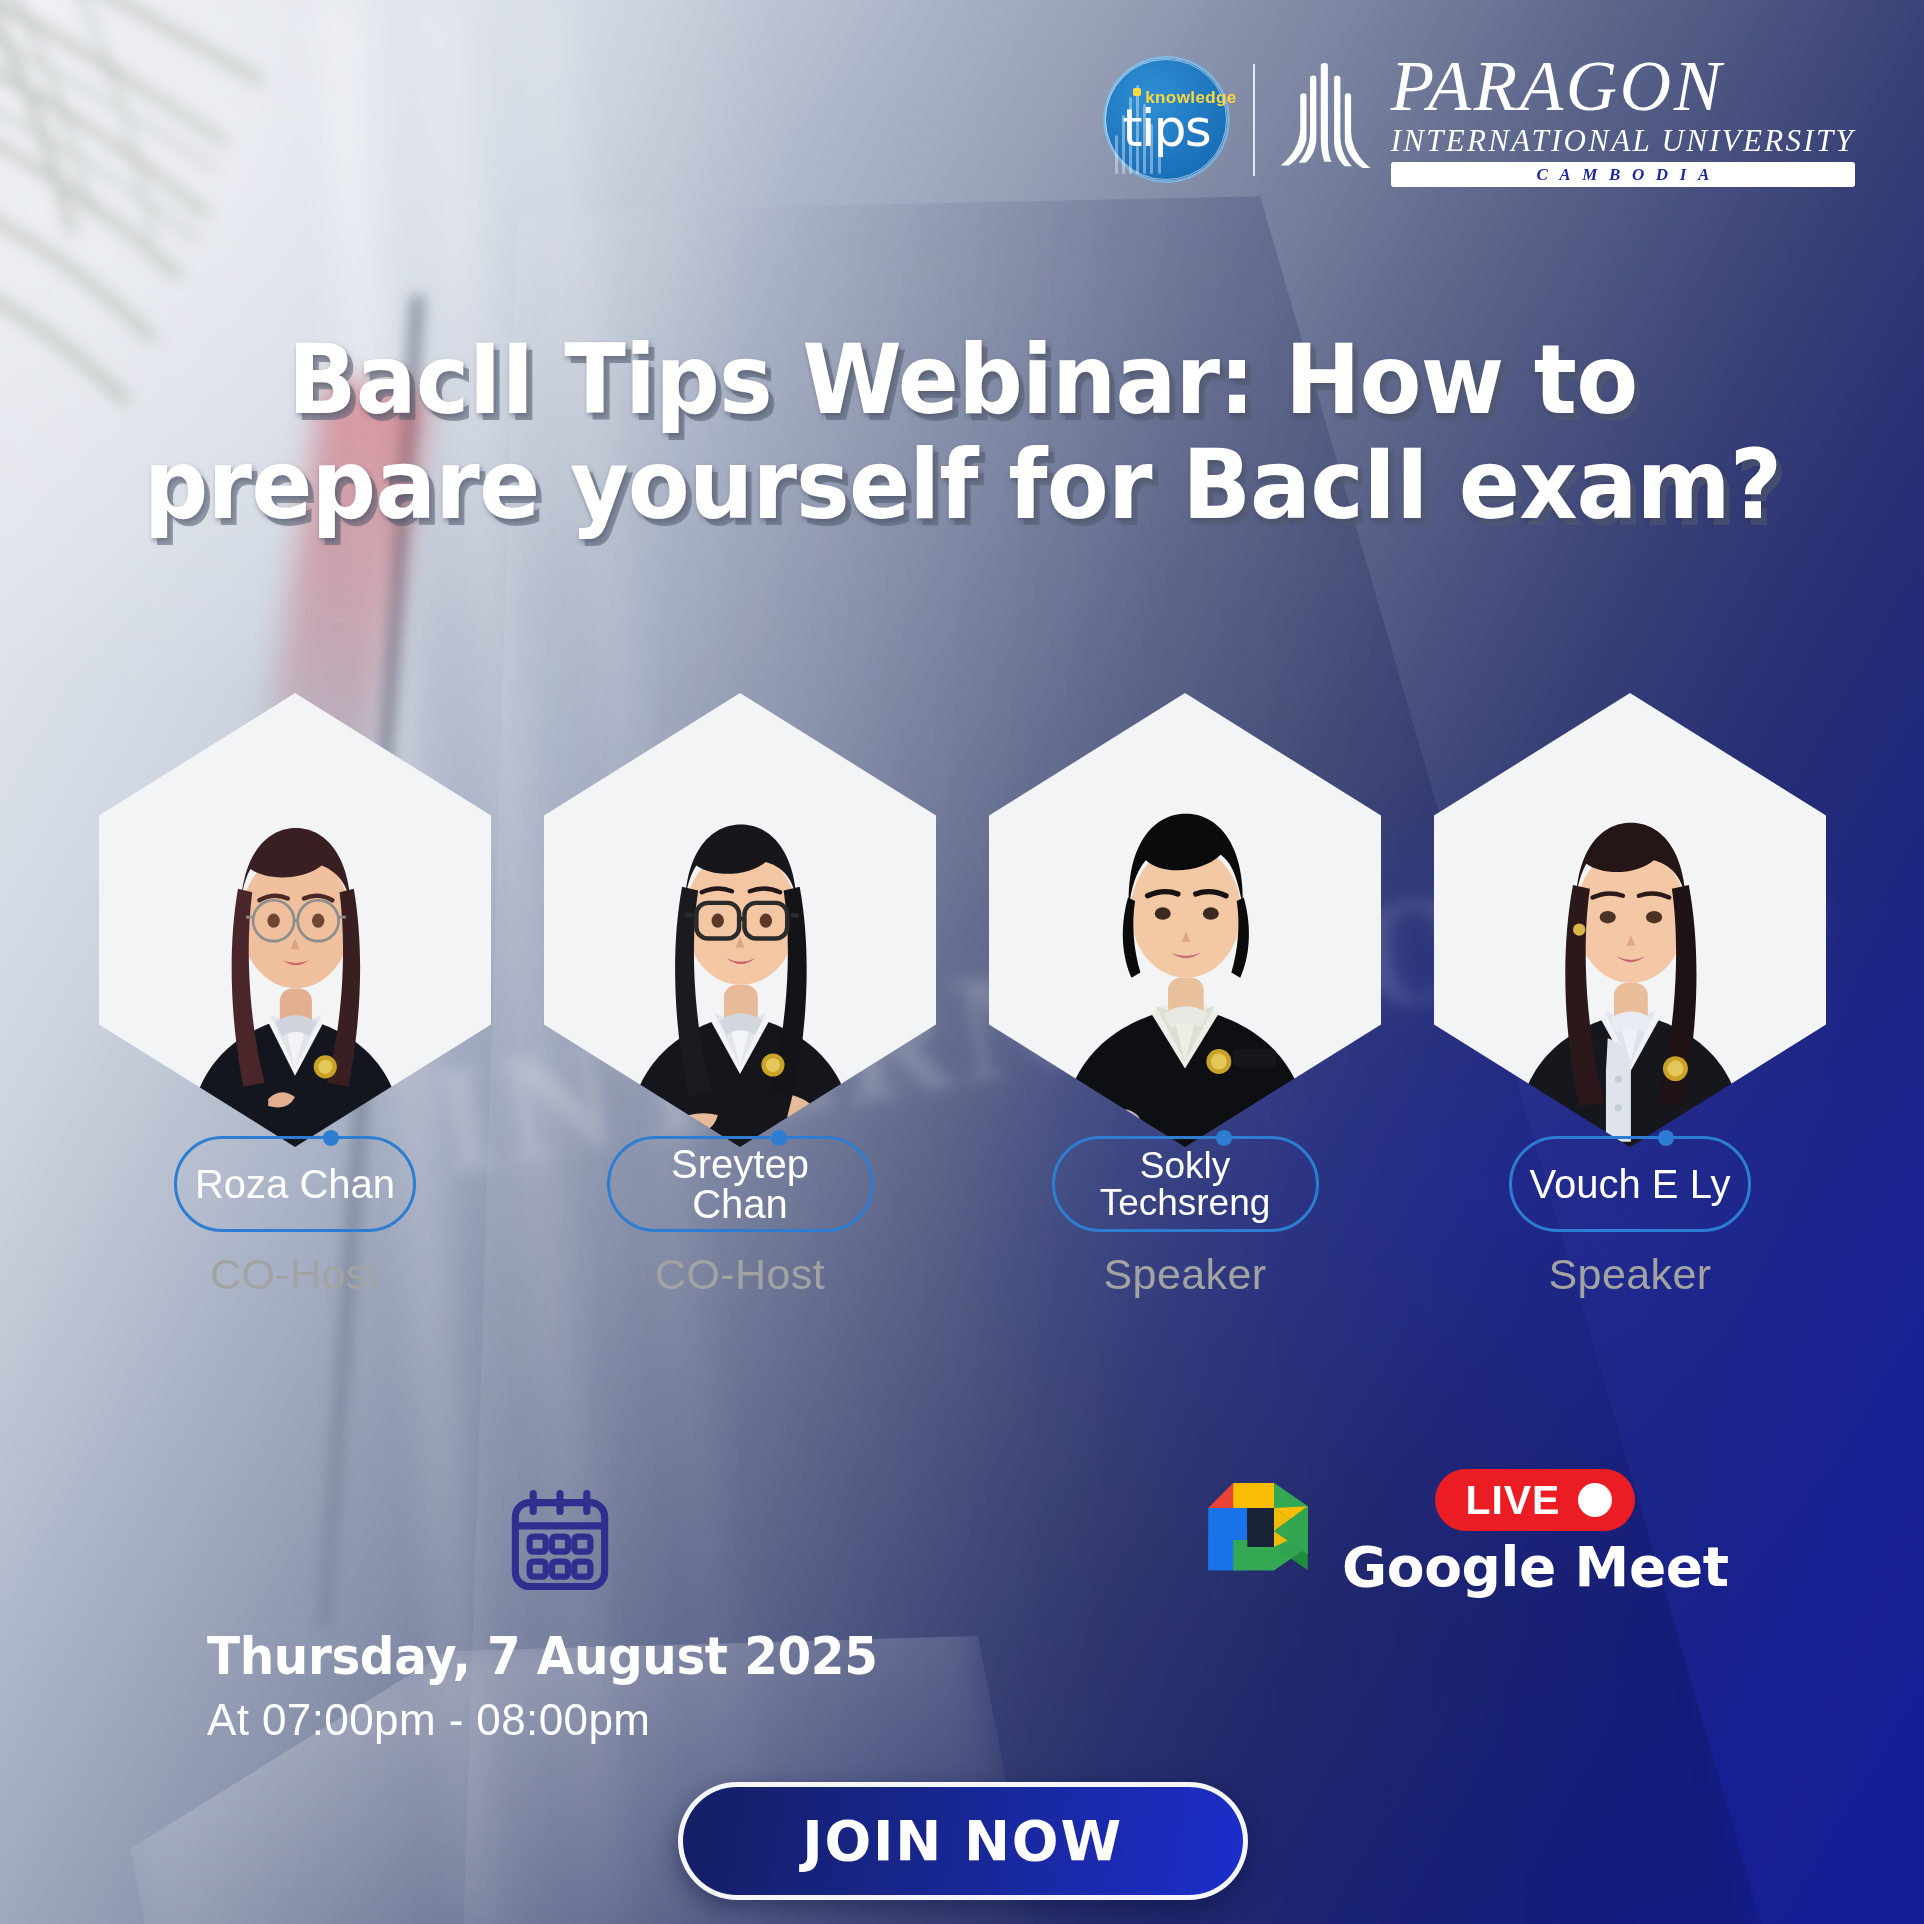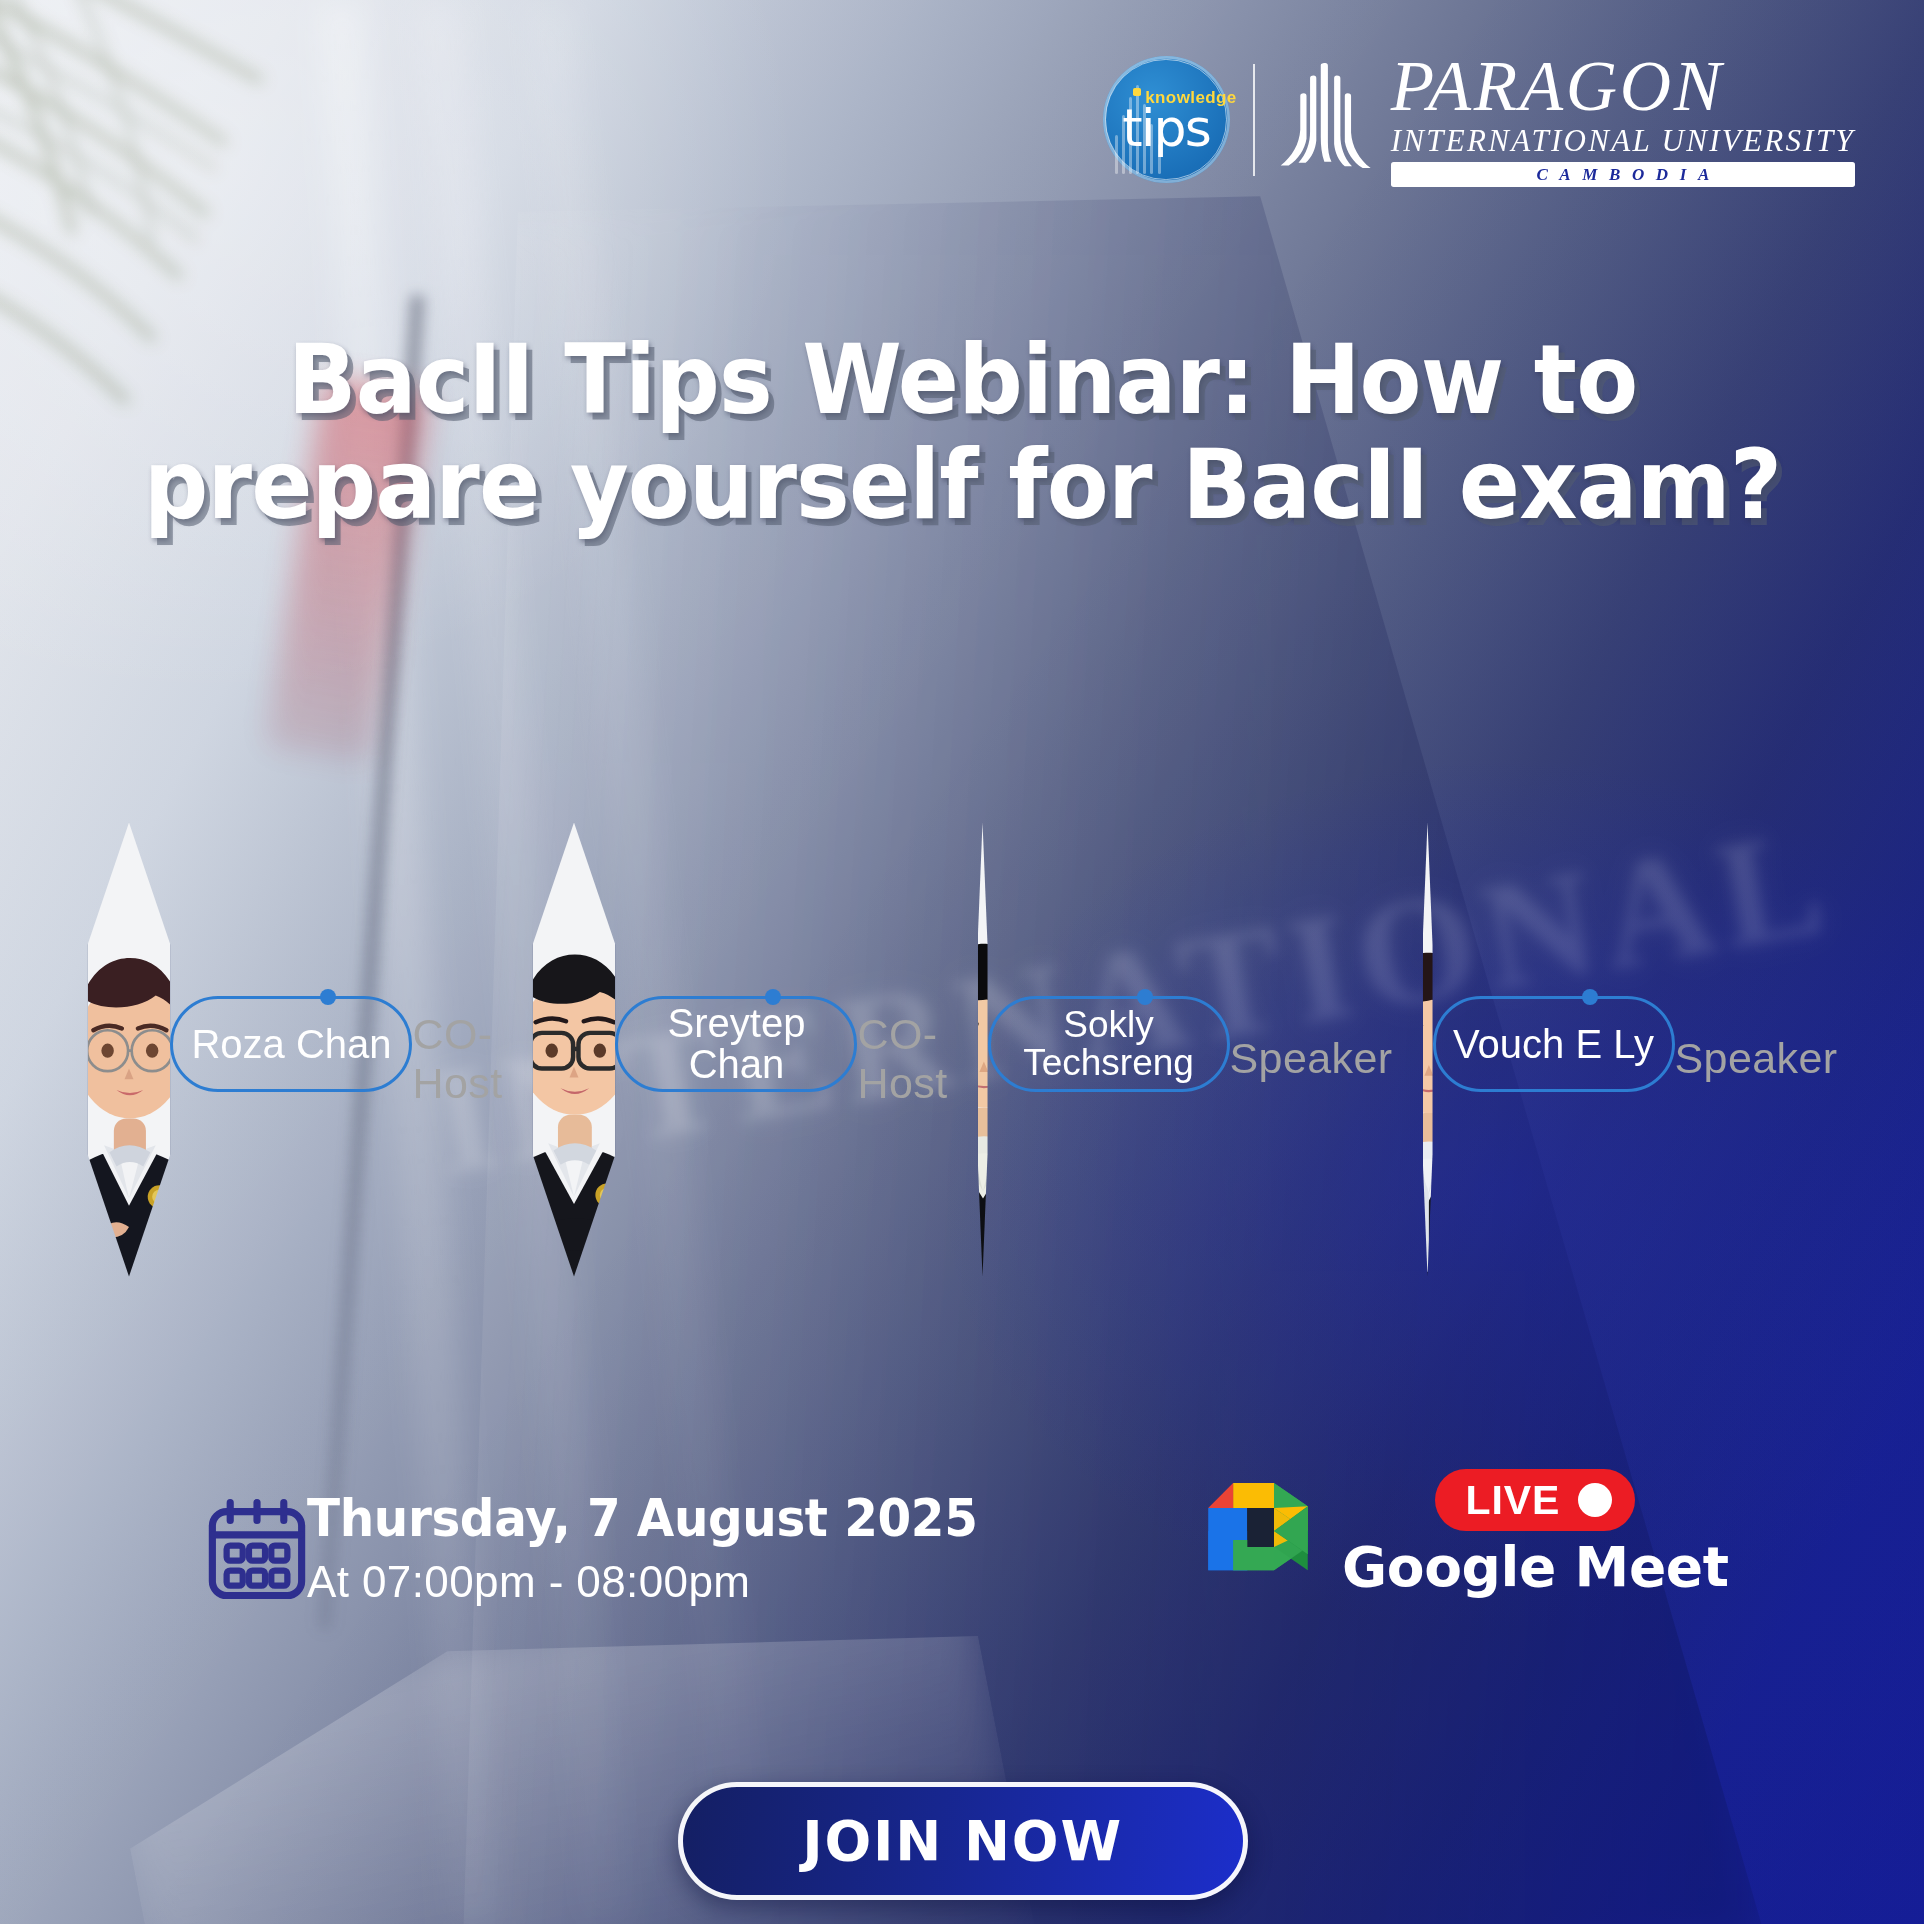--- a/index.html
+++ b/index.html
@@ -127,21 +127,21 @@
     transform:scaleX(.94);
     text-shadow:6.2px 7.1px 0 rgba(84,92,112,.55), 1.8px 2.7px 5.3px rgba(40,45,70,.45);
   }
   .title .l2{display:block;}
 
   
   .speakers{
     position:absolute;left:0;top:693px;width:1925px;height:713px;
     display:flex;justify-content:center;gap:30px;
   }
-  .sp{width:415px;display:flex;flex-direction:row;align-items:center;}
+  .sp{width:415px;display:flex;flex-direction:column;align-items:center;}
   .hexwrap{position:relative;width:392px;height:454px;}
   .hex{
     position:absolute;inset:0;
     background:#f3f4f6;
     clip-path:polygon(50% 0%, 100% 27%, 100% 73%, 50% 100%, 0% 73%, 0% 27%);
     filter:drop-shadow(0 9px 19.6px rgba(10,16,60,.30));
     overflow:hidden;
   }
   .hex::after{ 
     content:"";position:absolute;inset:0;border-radius:30px;
@@ -163,21 +163,21 @@
   .name-badge.two-line{font-size:37px;}
   .badge-dot{
     position:absolute;top:-9.8px;left:62%;width:16px;height:16px;border-radius:50%;
     background:#2d7dd2;box-shadow:0 0 0 5.3px rgba(255,255,255,0);
   }
   .role{
     margin-top:18px;color:#a3a3a3;font-size:43px;font-weight:400;letter-spacing:0.4px;
   }
 
   
-  .info{position:absolute;left:207px;top:1490px;display:flex;align-items:center;}
+  .info{position:absolute;left:207px;top:1490px;display:flex;align-items:center;gap:36px;flex-direction:column;}
   .cal{width:100px;height:102px;flex:0 0 auto;}
   .when{display:flex;flex-direction:column;}
   .when .d{
     color:#fff;font-family:"DejaVu Sans",sans-serif;font-weight:700;
     font-size:51px;line-height:1.12;letter-spacing:-0.4px;transform:scaleX(.95);
     transform-origin:left center;
   }
   .when .t{
     color:#fff;font-size:44px;font-weight:400;line-height:1.25;margin-top:7.1px;
     letter-spacing:0.4px;

